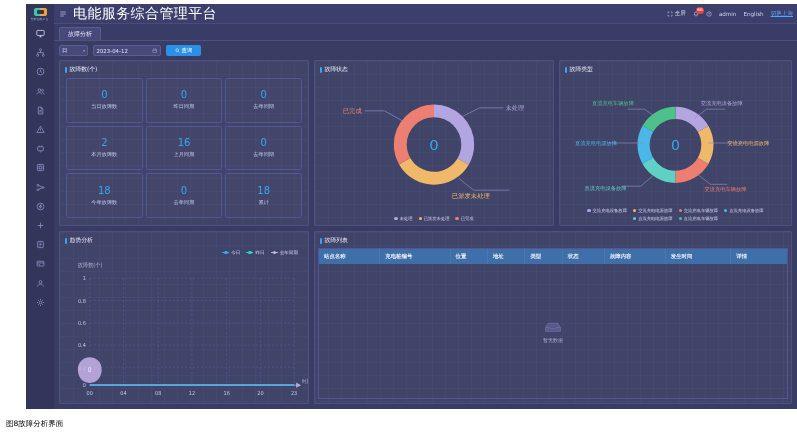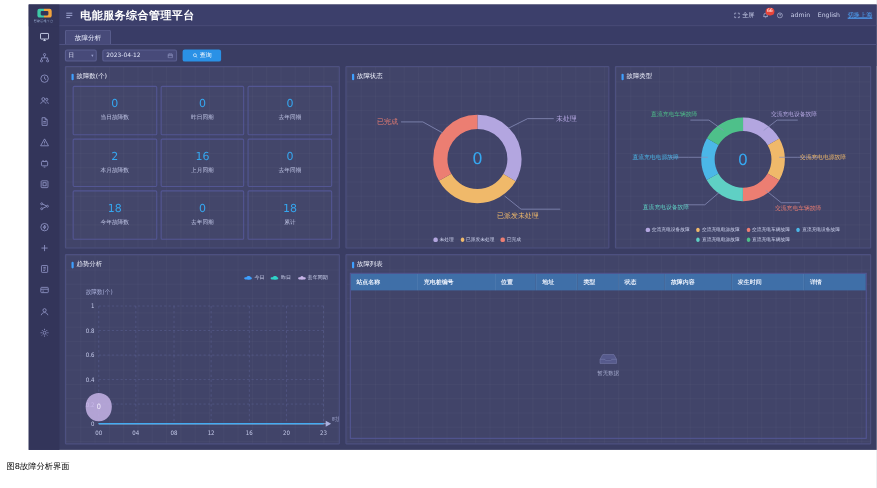--- a/index.html
+++ b/index.html
@@ -60,21 +60,21 @@
   .topbar {
     height: 20px; flex: 0 0 20px;
     background: #3c3f6b;
     display: flex; align-items: center;
     padding: 0 4px 0 5px;
     border-bottom: 1px solid #4a4d78;
   }
   .hamburger { display:flex; align-items:center; color:#aab0dd; margin-right:6px; }
   .hamburger svg { width: 8px; height: 8px; }
   .app-title {
-    font-size: 10px; font-weight: bold; color: #ffffff;
+    font-size: 14px; font-weight: normal; color: #ffffff;
     letter-spacing: .4px;
   }
   .topbar-right {
     margin-left: auto; display: flex; align-items: center; gap: 7px;
     font-size: 5.6px; color: #ced3ee;
   }
   .tr-item { display: flex; align-items: center; gap: 1.5px; white-space: nowrap; }
   .tr-item svg { width: 6px; height: 6px; }
   .bell-wrap { position: relative; display: flex; align-items: center; }
   .bell-badge {

